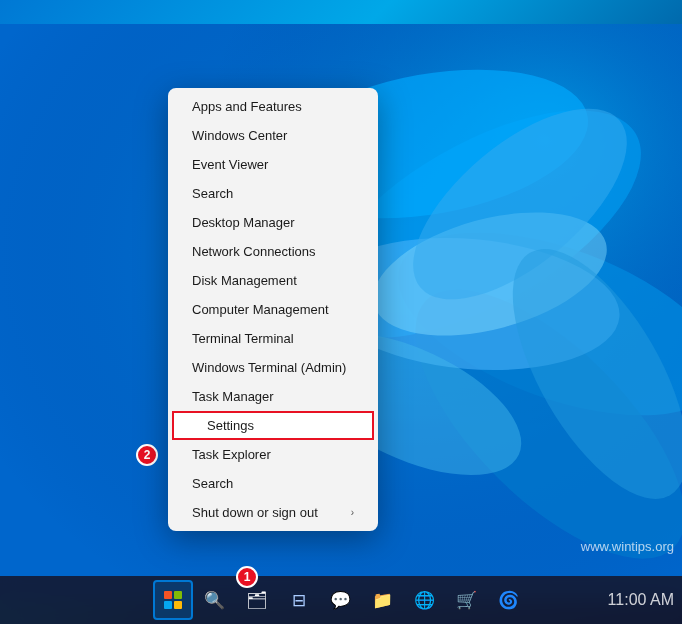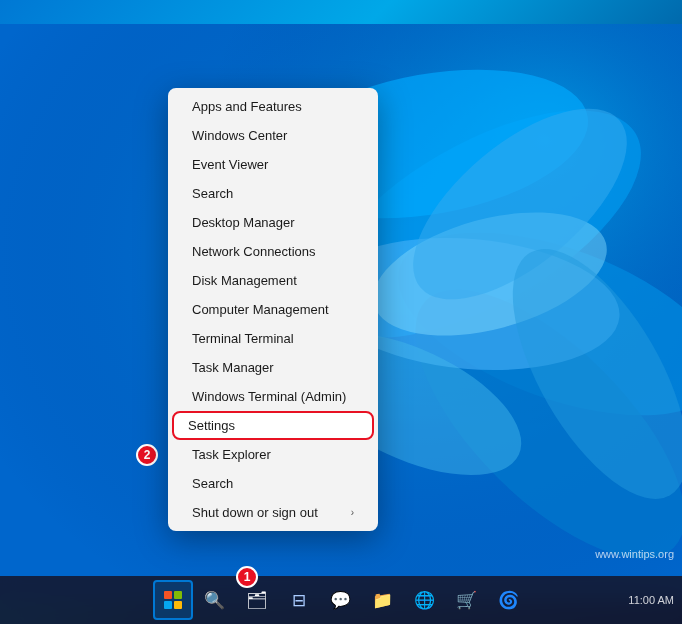--- a/index.html
+++ b/index.html
@@ -120,36 +120,36 @@
       align-items: center;
       justify-content: space-between;
       white-space: nowrap;
       border-radius: 4px;
       margin: 0 4px;
     }
 
     .menu-item.highlighted {
       background: white;
       border: 2px solid #e81123;
-      border-radius: 8px;
+      border-radius: 0;
       margin: 0 4px;
-      padding: 5px 14px;
+      padding: 5px 33px;
     }
 
     .menu-arrow {
       font-size: 10px;
       color: #555;
     }
 
     .wintips-watermark {
       position: absolute;
-      bottom: 64px;
+      bottom: 70px;
       right: 8px;
       color: rgba(255,255,255,0.7);
-      font-size: 11px;
+      font-size: 13px;
       z-index: 5;
     }
 
     
     .win-logo {
       display: grid;
       grid-template-columns: 1fr 1fr;
       grid-template-rows: 1fr 1fr;
       gap: 2px;
       width: 18px;
@@ -232,24 +232,24 @@
       <div class="menu-item">
         <span>Disk Management</span>
       </div>
       <div class="menu-item">
         <span>Computer Management</span>
       </div>
       <div class="menu-item">
         <span>Terminal Terminal</span>
       </div>
       <div class="menu-item">
+        <span>Windows Terminal (Admin)</span>
+      </div>
+      <div class="menu-item">
         <span>Task Manager</span>
-      </div>
-      <div class="menu-item">
-        <span>Windows Terminal (Admin)</span>
       </div>
       <div class="menu-item highlighted">
         <span>Settings</span>
       </div>
       <div class="menu-item">
         <span>Task Explorer</span>
       </div>
       <div class="menu-item">
         <span>Search</span>
       </div>
@@ -285,21 +285,21 @@
 
       <div class="taskbar-icon" style="font-size:17px;">📁</div>
 
       <div class="taskbar-icon" style="font-size:17px;">🌐</div>
 
       <div class="taskbar-icon" style="font-size:17px;">🛒</div>
 
       <div class="taskbar-icon" style="font-size:17px; color:#88aaff;">🌀</div>
     </div>
     <div class="taskbar-right">
-      <span style="color:rgba(255,255,255,0.8); font-size:11px;">11:00 AM</span>
+      <span style="color:rgba(255,255,255,0.8); font-size:16px;">11:00 AM</span>
     </div>
   </div>
 
   <div class="badge-circle" id="badge1">
     <span>1</span>
   </div>
 
   <div class="wintips-watermark">www.wintips.org</div>
 </div>
 

